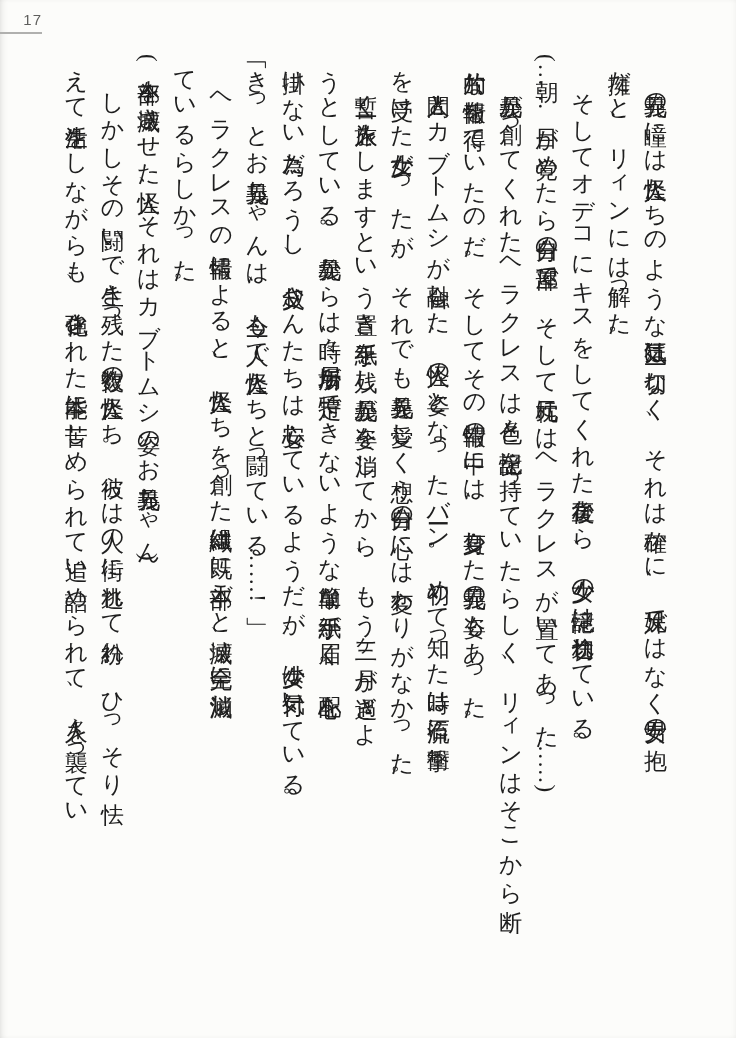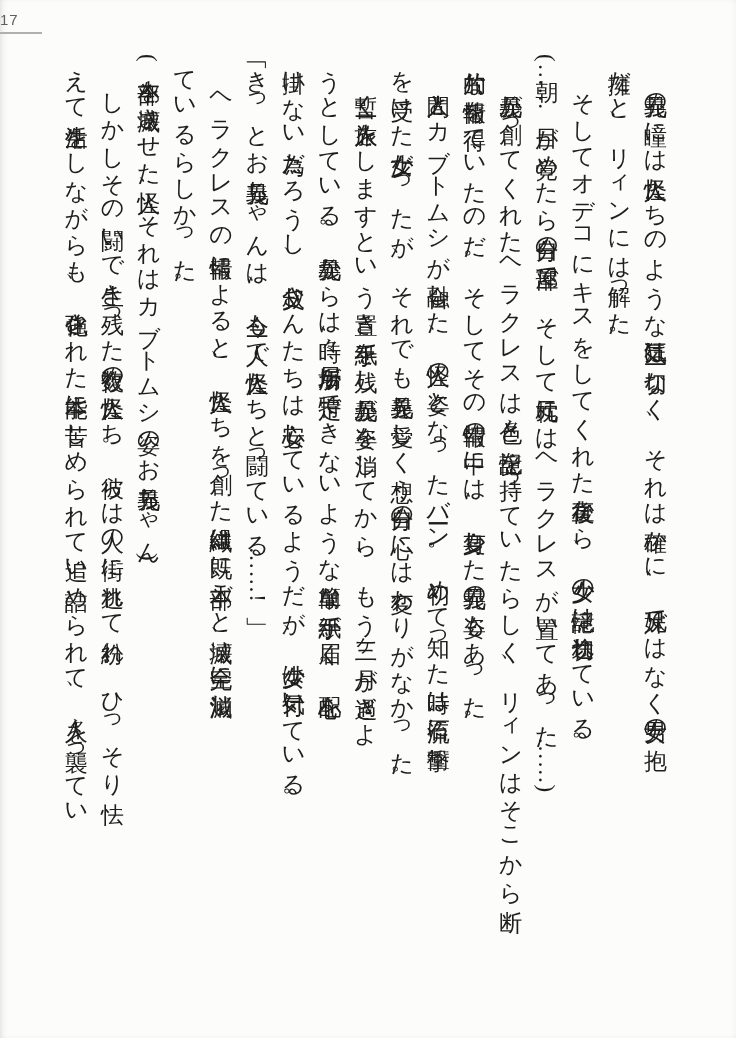--- a/index.html
+++ b/index.html
@@ -20,21 +20,21 @@
     font-family: "Liberation Serif", "DejaVu Serif", serif;
     color: #1e1e1e;
   }
   .page-number-wrap {
     position: absolute;
     top: 11px;
     left: 0;
     width: 42px;
     height: 21px;
     border-bottom: 2px solid #b0b0ae;
-    text-align: left;
+    text-align: right;
   }
   .page-number {
     font-family: "Liberation Sans", "DejaVu Sans", sans-serif;
     font-size: 15px;
     color: #5f5f5d;
     letter-spacing: 1px;
   }
   .text-block {
     position: absolute;
     top: 54px;

